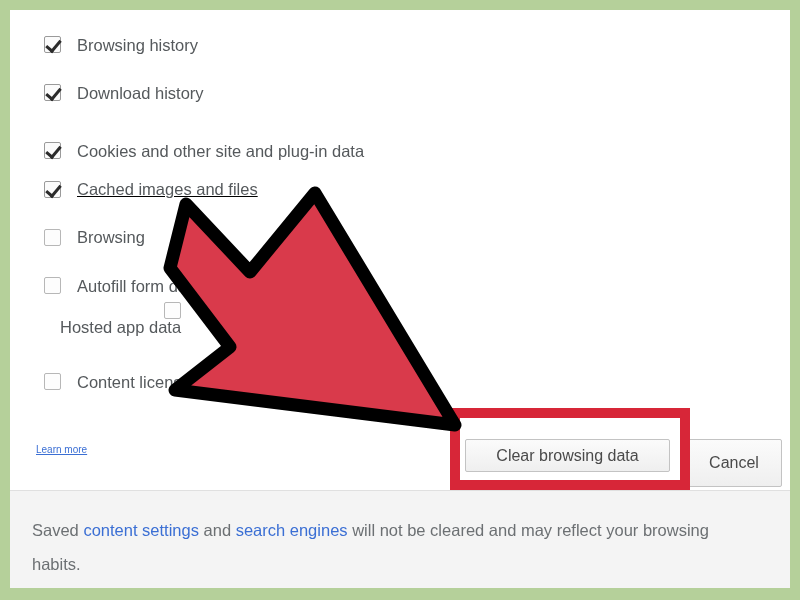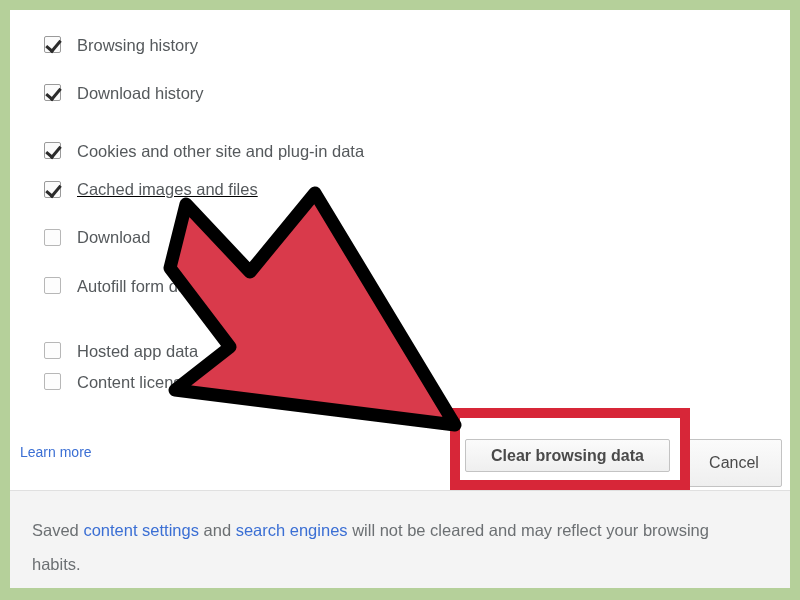--- a/index.html
+++ b/index.html
@@ -71,24 +71,25 @@
   .cb-label {
     margin-left: 16px;
     font-size: 16.5px;
     color: #55595c;
     white-space: nowrap;
     line-height: 1;
   }
   
   #learn-more {
     position: absolute;
-    left: 10px;
+    left: 26px;
     top: 434px;
-    font-size: 14px;
+    font-size: 10px;
     color: #3b6fd4;
+    text-decoration: underline;
     cursor: pointer;
   }
   
   #button-row {
     position: absolute;
     left: 0;
     top: 425px;
     width: 780px;
     height: 40px;
   }
@@ -103,21 +104,20 @@
     display: flex;
     align-items: center;
     justify-content: center;
     cursor: pointer;
   }
   #clear-btn {
     left: 455px;
     top: 4px;
     width: 205px;
     height: 33px;
-    font-weight: bold;
   }
   #cancel-btn {
     left: 676px;
     top: 4px;
     width: 96px;
     height: 48px;
   }
   
   #highlight-rect {
     position: absolute;
@@ -184,27 +184,27 @@
         <div class="cb-row" style="top: 113.4px; margin-top: 10px;">
           <span class="cb-box checked"></span>
           <span class="cb-label">Cookies and other site and plug-in data</span>
         </div>
         <div class="cb-row" style="top: 161.6px; text-decoration: underline;">
           <span class="cb-box checked"></span>
           <span class="cb-label">Cached images and files</span>
         </div>
         <div class="cb-row" style="top: 209.8px;">
           <span class="cb-box"></span>
-          <span class="cb-label">Download</span>
+          <span class="cb-label">Browsing</span>
         </div>
         <div class="cb-row" style="top: 258px;">
           <span class="cb-box"></span>
           <span class="cb-label">Autofill form data</span>
         </div>
-        <div class="cb-row" style="top: 323px;">
+        <div class="cb-row" style="top: 292px; flex-direction: column;">
           <span class="cb-box"></span>
           <span class="cb-label">Hosted app data</span>
         </div>
         <div class="cb-row" style="top: 354.4px;">
           <span class="cb-box"></span>
           <span class="cb-label">Content licenses</span>
         </div>
       </div>
 
     <a id="learn-more">Learn more</a>

